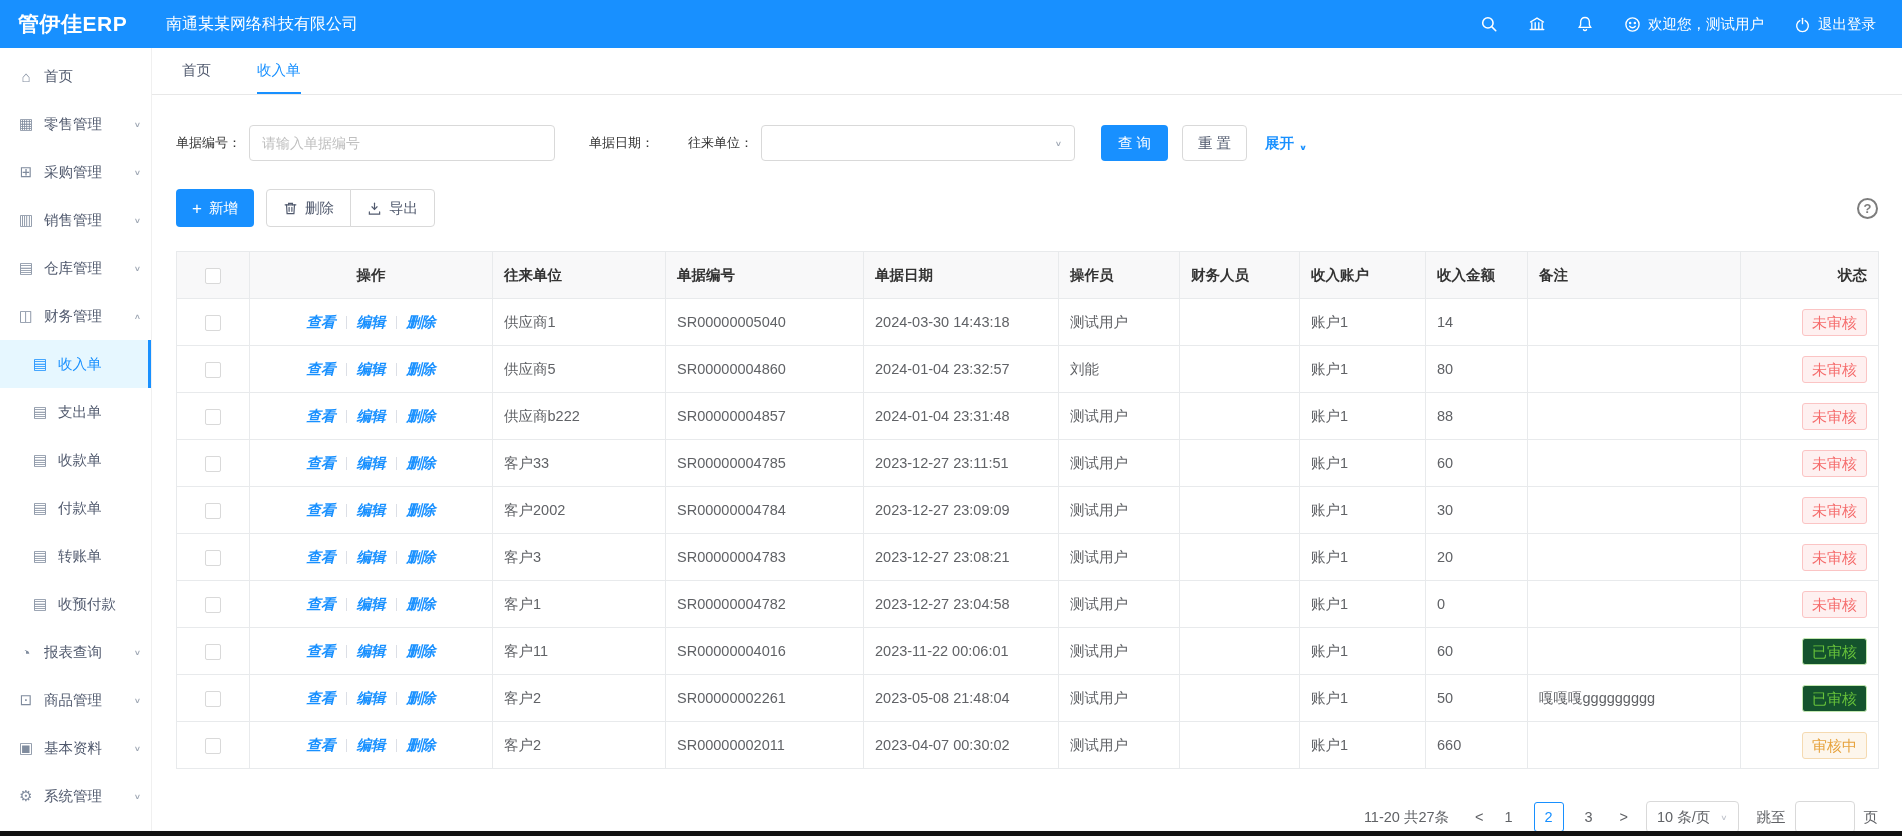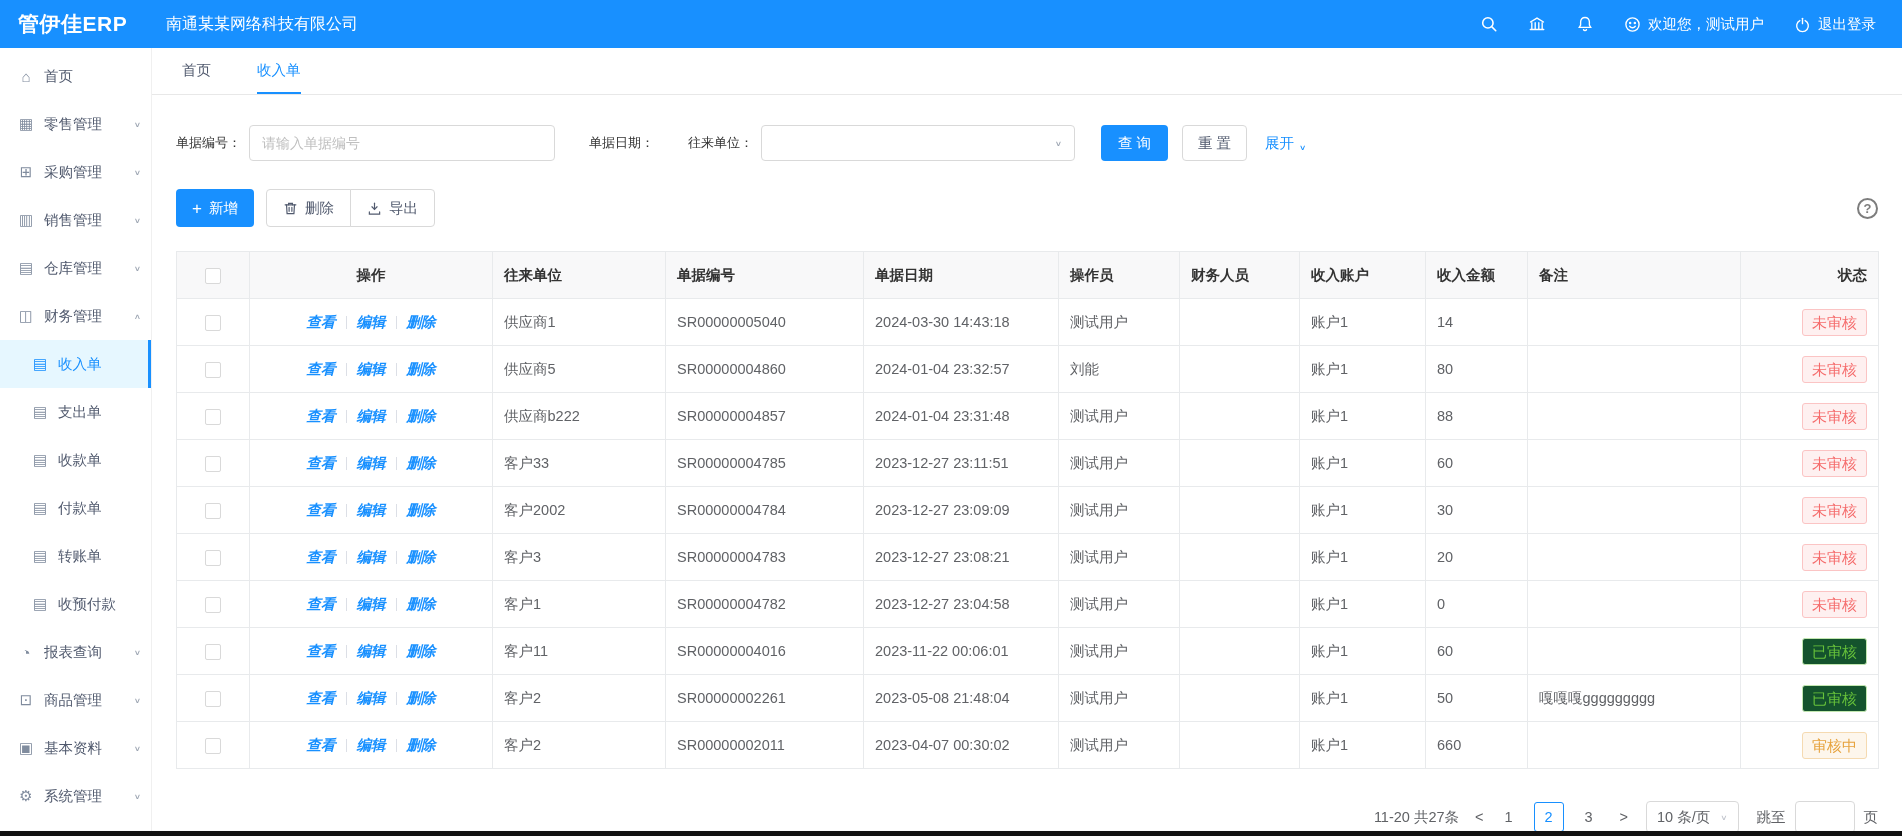--- a/index.html
+++ b/index.html
@@ -51,21 +51,21 @@
     display:flex; align-items:center; justify-content:center; gap:22px; color:#bfbfbf;
     font-size:14px; margin-left:8px; cursor:pointer; }
   .select { width:314px; height:36px; border:1px solid #d9d9d9; border-radius:4px;
     display:flex; align-items:center; justify-content:flex-end; padding:0 12px;
     color:#c0c4cc; margin-left:8px; cursor:pointer; }
   .btn { height:36px; border-radius:4px; font-size:14.5px; cursor:pointer;
     font-family:inherit; display:inline-flex; align-items:center; }
   .btn-primary { background:#1890ff; color:#fff; border:none; padding:0 17px; margin-left:26px; }
   .btn-default { background:#fff; color:#515a6e; border:1px solid #d9d9d9; padding:0 15px; margin-left:14px; }
   .expand-link { color:#1890ff; margin-left:18px; font-size:14.5px; display:flex;
-    align-items:flex-end; gap:5px; cursor:pointer; }
+    align-items:flex-end; gap:5px; cursor:pointer;font-weight:bold; }
   .expand-link .chev { color:#1890ff; }
 
   
   .toolbar { margin-top:28px; display:flex; align-items:center; }
   .btn-add { background:#1890ff; color:#fff; border:none; border-radius:4px; height:38px;
     padding:0 16px; font-size:14.5px; display:inline-flex; align-items:center; gap:7px;
     cursor:pointer; font-family:inherit; }
   .btn-add .plus { font-size:17px; line-height:1; }
   .btn-group { display:flex; margin-left:12px; }
   .btn-group button { height:38px; padding:0 16px; background:#fff; border:1px solid #d9d9d9;
@@ -94,21 +94,21 @@
     background:#fff; display:inline-block; vertical-align:middle; cursor:pointer; }
   .badge { display:inline-block; font-size:15px; line-height:1; padding:5px 9px;
     border-radius:3px; border:1px solid transparent; }
   .badge-danger  { color:#f56c6c; background:#fef0f0; border-color:#fbc4c4; }
   .badge-success { color:#67c23a; background:#14532d; border-color:#c2e7b0; }
   .badge-warning { color:#e6a23c; background:#fdf6ec; border-color:#f5dab1; }
 
   
   .pagination { display:flex; align-items:center; justify-content:flex-end;
     margin-top:32px; font-size:14.5px; color:#606266; }
-  .pg-summary { }
+  .pg-summary { margin-right:10px; }
   .pg-arrow { margin-left:16px; cursor:pointer; color:#606266; }
   .pg-num { min-width:30px; height:30px; display:inline-flex; align-items:center;
     justify-content:center; margin-left:10px; border-radius:3px; cursor:pointer; }
   .pg-num.active { border:1px solid #1890ff; color:#1890ff; }
   .pg-select { height:32px; border:1px solid #d9d9d9; border-radius:4px; display:inline-flex;
     align-items:center; padding:0 10px; gap:10px; margin-left:18px; cursor:pointer; }
   .pg-select .chev { color:#c0c4cc; }
   .jump-label { margin-left:18px; }
   .jump-input { width:60px; height:32px; border:1px solid #d9d9d9; border-radius:4px;
     margin:0 9px; font-family:inherit; padding:0 8px; outline:none; }

